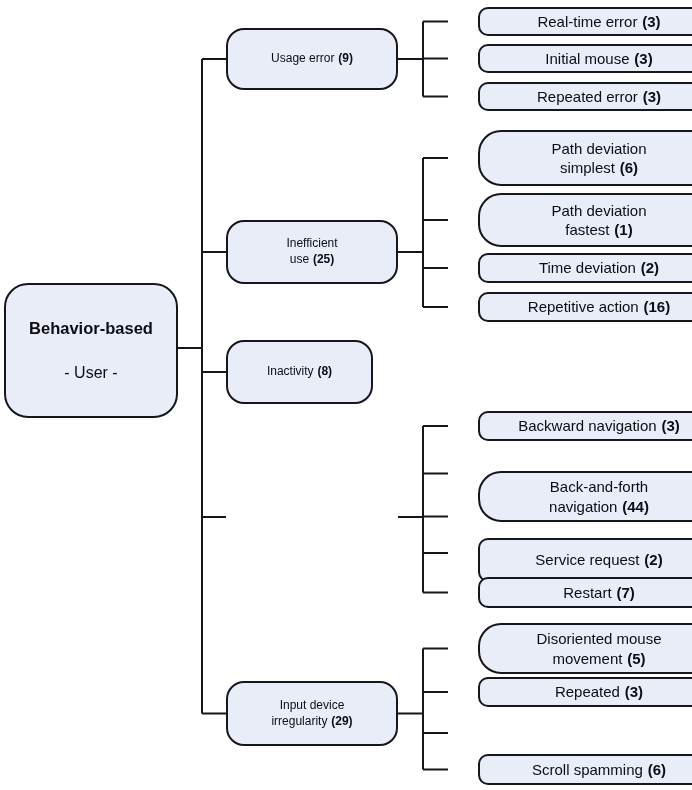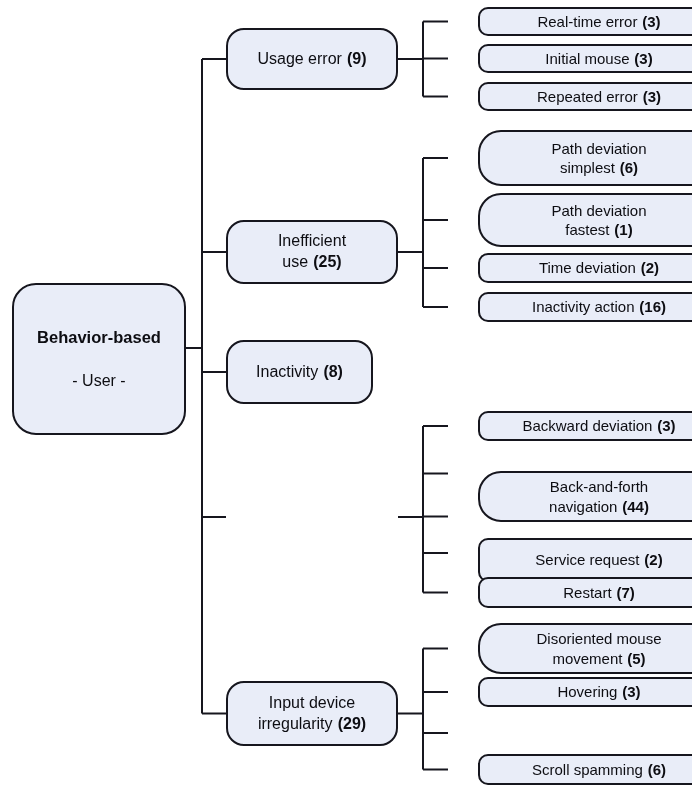--- a/index.html
+++ b/index.html
@@ -33,21 +33,21 @@
     justify-content: center;
     z-index: 1;
   }
   .txt {
     text-align: center;
     white-space: pre-line;
     font-size: 15px;
     line-height: 1.3;
     padding: 0 6px;
   }
-  .branch .txt { font-size: 16px; }
+  .branch .txt { font-size: 12px; }
   .cnt { margin-left: 0.32em; font-weight: 700; }
   .leaf   { border-radius: 10px; margin-left: 30px; }
   .leaf.tall { border-radius: 23px; justify-content: center; }
   .branch { border-radius: 18px; }
   .root   { border-radius: 24px; }
   .root-l1 { display: block; text-align: center; font-weight: 700; font-size: 16.5px; line-height: 1.5; }
   .root-l2 { display: block; text-align: center; font-size: 16px; line-height: 1.5; }
 </style>
 </head>
 <body>
@@ -80,21 +80,21 @@
       <line x1="423" y1="592.5" x2="448" y2="592.5" stroke="#16161e" stroke-width="2"></line>
       <line x1="423" y1="426" x2="423" y2="592.5" stroke="#16161e" stroke-width="2"></line>
       <line x1="398" y1="713.5" x2="423" y2="713.5" stroke="#16161e" stroke-width="2"></line>
       <line x1="423" y1="648.5" x2="448" y2="648.5" stroke="#16161e" stroke-width="2"></line>
       <line x1="423" y1="692" x2="448" y2="692" stroke="#16161e" stroke-width="2"></line>
       <line x1="423" y1="733" x2="448" y2="733" stroke="#16161e" stroke-width="2"></line>
       <line x1="423" y1="769.5" x2="448" y2="769.5" stroke="#16161e" stroke-width="2"></line>
       <line x1="423" y1="648.5" x2="423" y2="769.5" stroke="#16161e" stroke-width="2"></line>
     </svg>
 
-  <div class="node root" style="left:12px;top:283px;width:174px;height:152px">
+  <div class="node root" style="left:4px;top:283px;width:174px;height:135px">
     <div class="txt">
       <span class="root-l1">Behavior-based</span>
       <span class="root-l2">- User -</span>
     </div>
   </div>
 
   <div class="node branch" style="left:226px;top:28px;width:172px;height:62px">
     <div class="txt"><span>Usage error</span><b class="cnt">(9)</b></div>
   </div>
   <div class="node leaf" style="left:448px;top:7px;width:242px;height:29px">
@@ -116,29 +116,29 @@
 simplest</span><b class="cnt">(6)</b></div>
   </div>
   <div class="node leaf tall" style="left:448px;top:193px;width:242px;height:54px">
     <div class="txt"><span>Path deviation
 fastest</span><b class="cnt">(1)</b></div>
   </div>
   <div class="node leaf" style="left:448px;top:253px;width:242px;height:30px">
     <div class="txt"><span>Time deviation</span><b class="cnt">(2)</b></div>
   </div>
   <div class="node leaf" style="left:448px;top:292px;width:242px;height:30px">
-    <div class="txt"><span>Inactivity action</span><b class="cnt">(16)</b></div>
+    <div class="txt"><span>Repetitive action</span><b class="cnt">(16)</b></div>
   </div>
 
   <div class="node branch" style="left:226px;top:340px;width:147px;height:64px">
     <div class="txt"><span>Inactivity</span><b class="cnt">(8)</b></div>
   </div>
 
   <div class="node leaf" style="left:448px;top:411px;width:242px;height:30px">
-    <div class="txt"><span>Backward deviation</span><b class="cnt">(3)</b></div>
+    <div class="txt"><span>Backward navigation</span><b class="cnt">(3)</b></div>
   </div>
   <div class="node leaf tall" style="left:448px;top:471px;width:242px;height:51px">
     <div class="txt"><span>Back-and-forth
 navigation</span><b class="cnt">(44)</b></div>
   </div>
   <div class="node leaf" style="left:448px;top:538px;width:242px;height:44px">
     <div class="txt"><span>Service request</span><b class="cnt">(2)</b></div>
   </div>
   <div class="node leaf" style="left:448px;top:577px;width:242px;height:31px">
     <div class="txt"><span>Restart</span><b class="cnt">(7)</b></div>
@@ -146,18 +146,18 @@
 
   <div class="node branch" style="left:226px;top:681px;width:172px;height:65px">
     <div class="txt"><span>Input device
 irregularity</span><b class="cnt">(29)</b></div>
   </div>
   <div class="node leaf tall" style="left:448px;top:623px;width:242px;height:51px">
     <div class="txt"><span>Disoriented mouse
 movement</span><b class="cnt">(5)</b></div>
   </div>
   <div class="node leaf" style="left:448px;top:677px;width:242px;height:30px">
-    <div class="txt"><span>Hovering</span><b class="cnt">(3)</b></div>
+    <div class="txt"><span>Repeated</span><b class="cnt">(3)</b></div>
   </div>
   <div class="node leaf" style="left:448px;top:754px;width:242px;height:31px">
     <div class="txt"><span>Scroll spamming</span><b class="cnt">(6)</b></div>
   </div>
 </div>
 
 </body></html>

